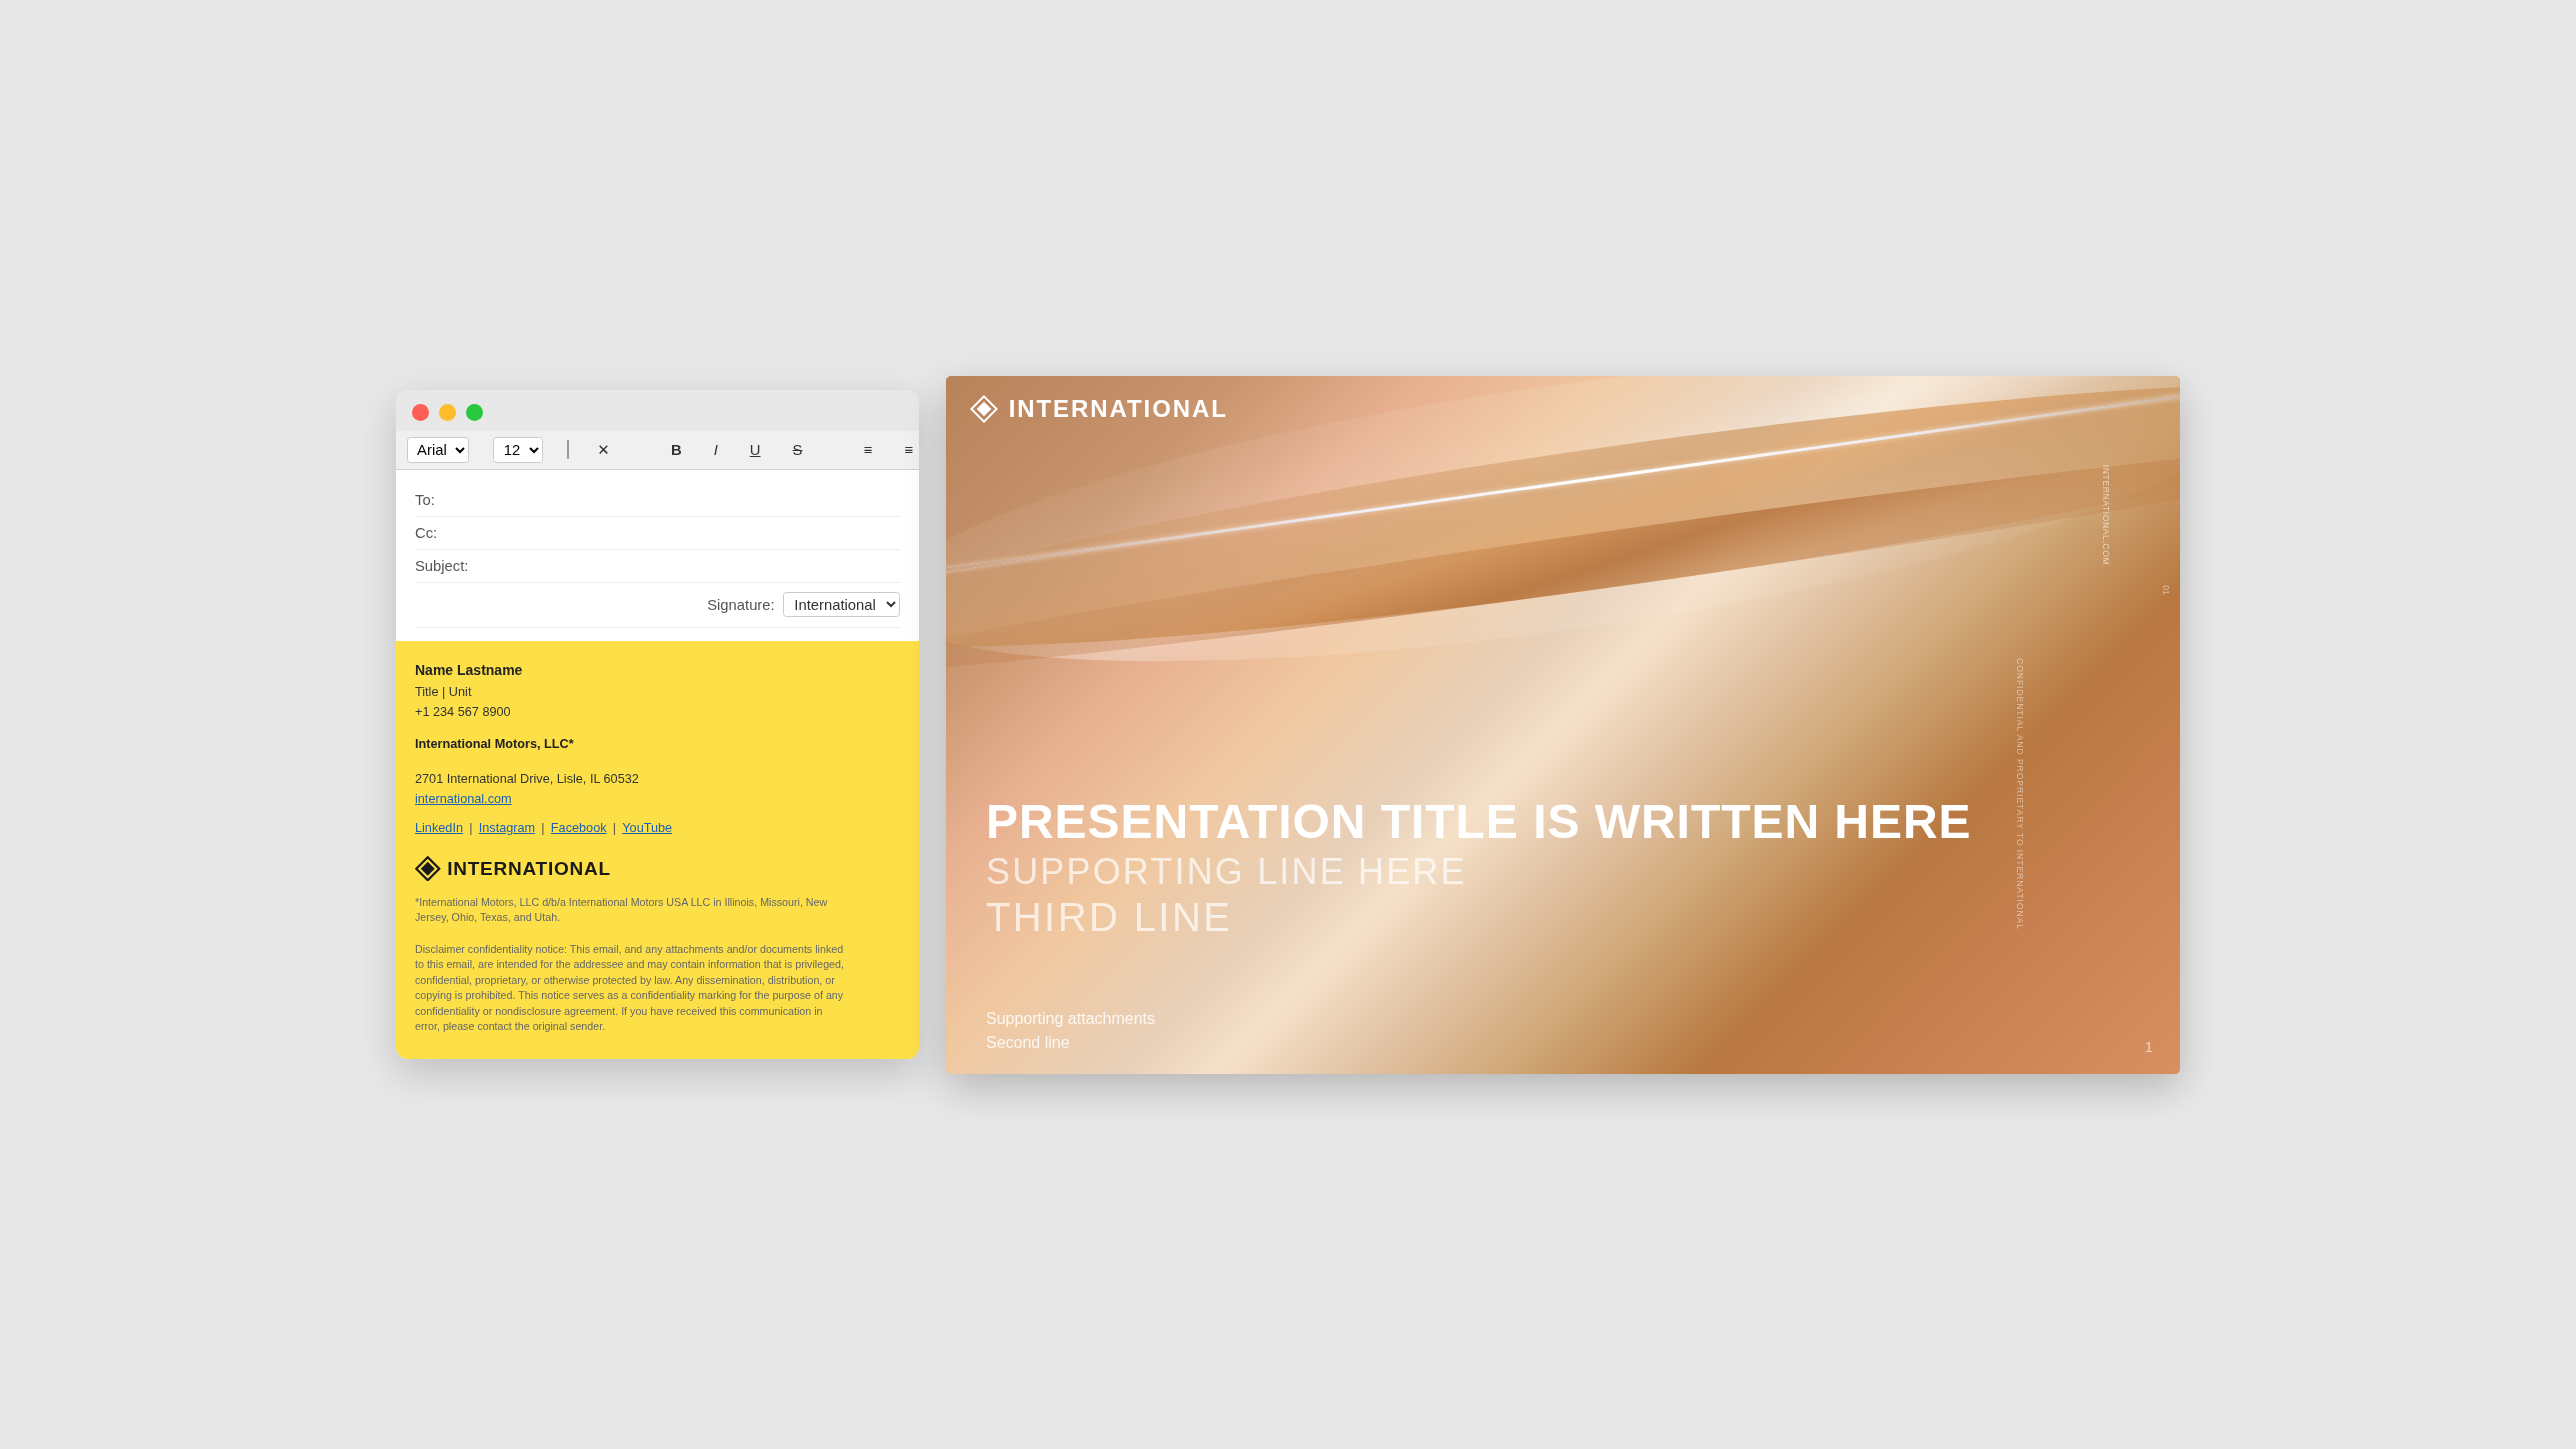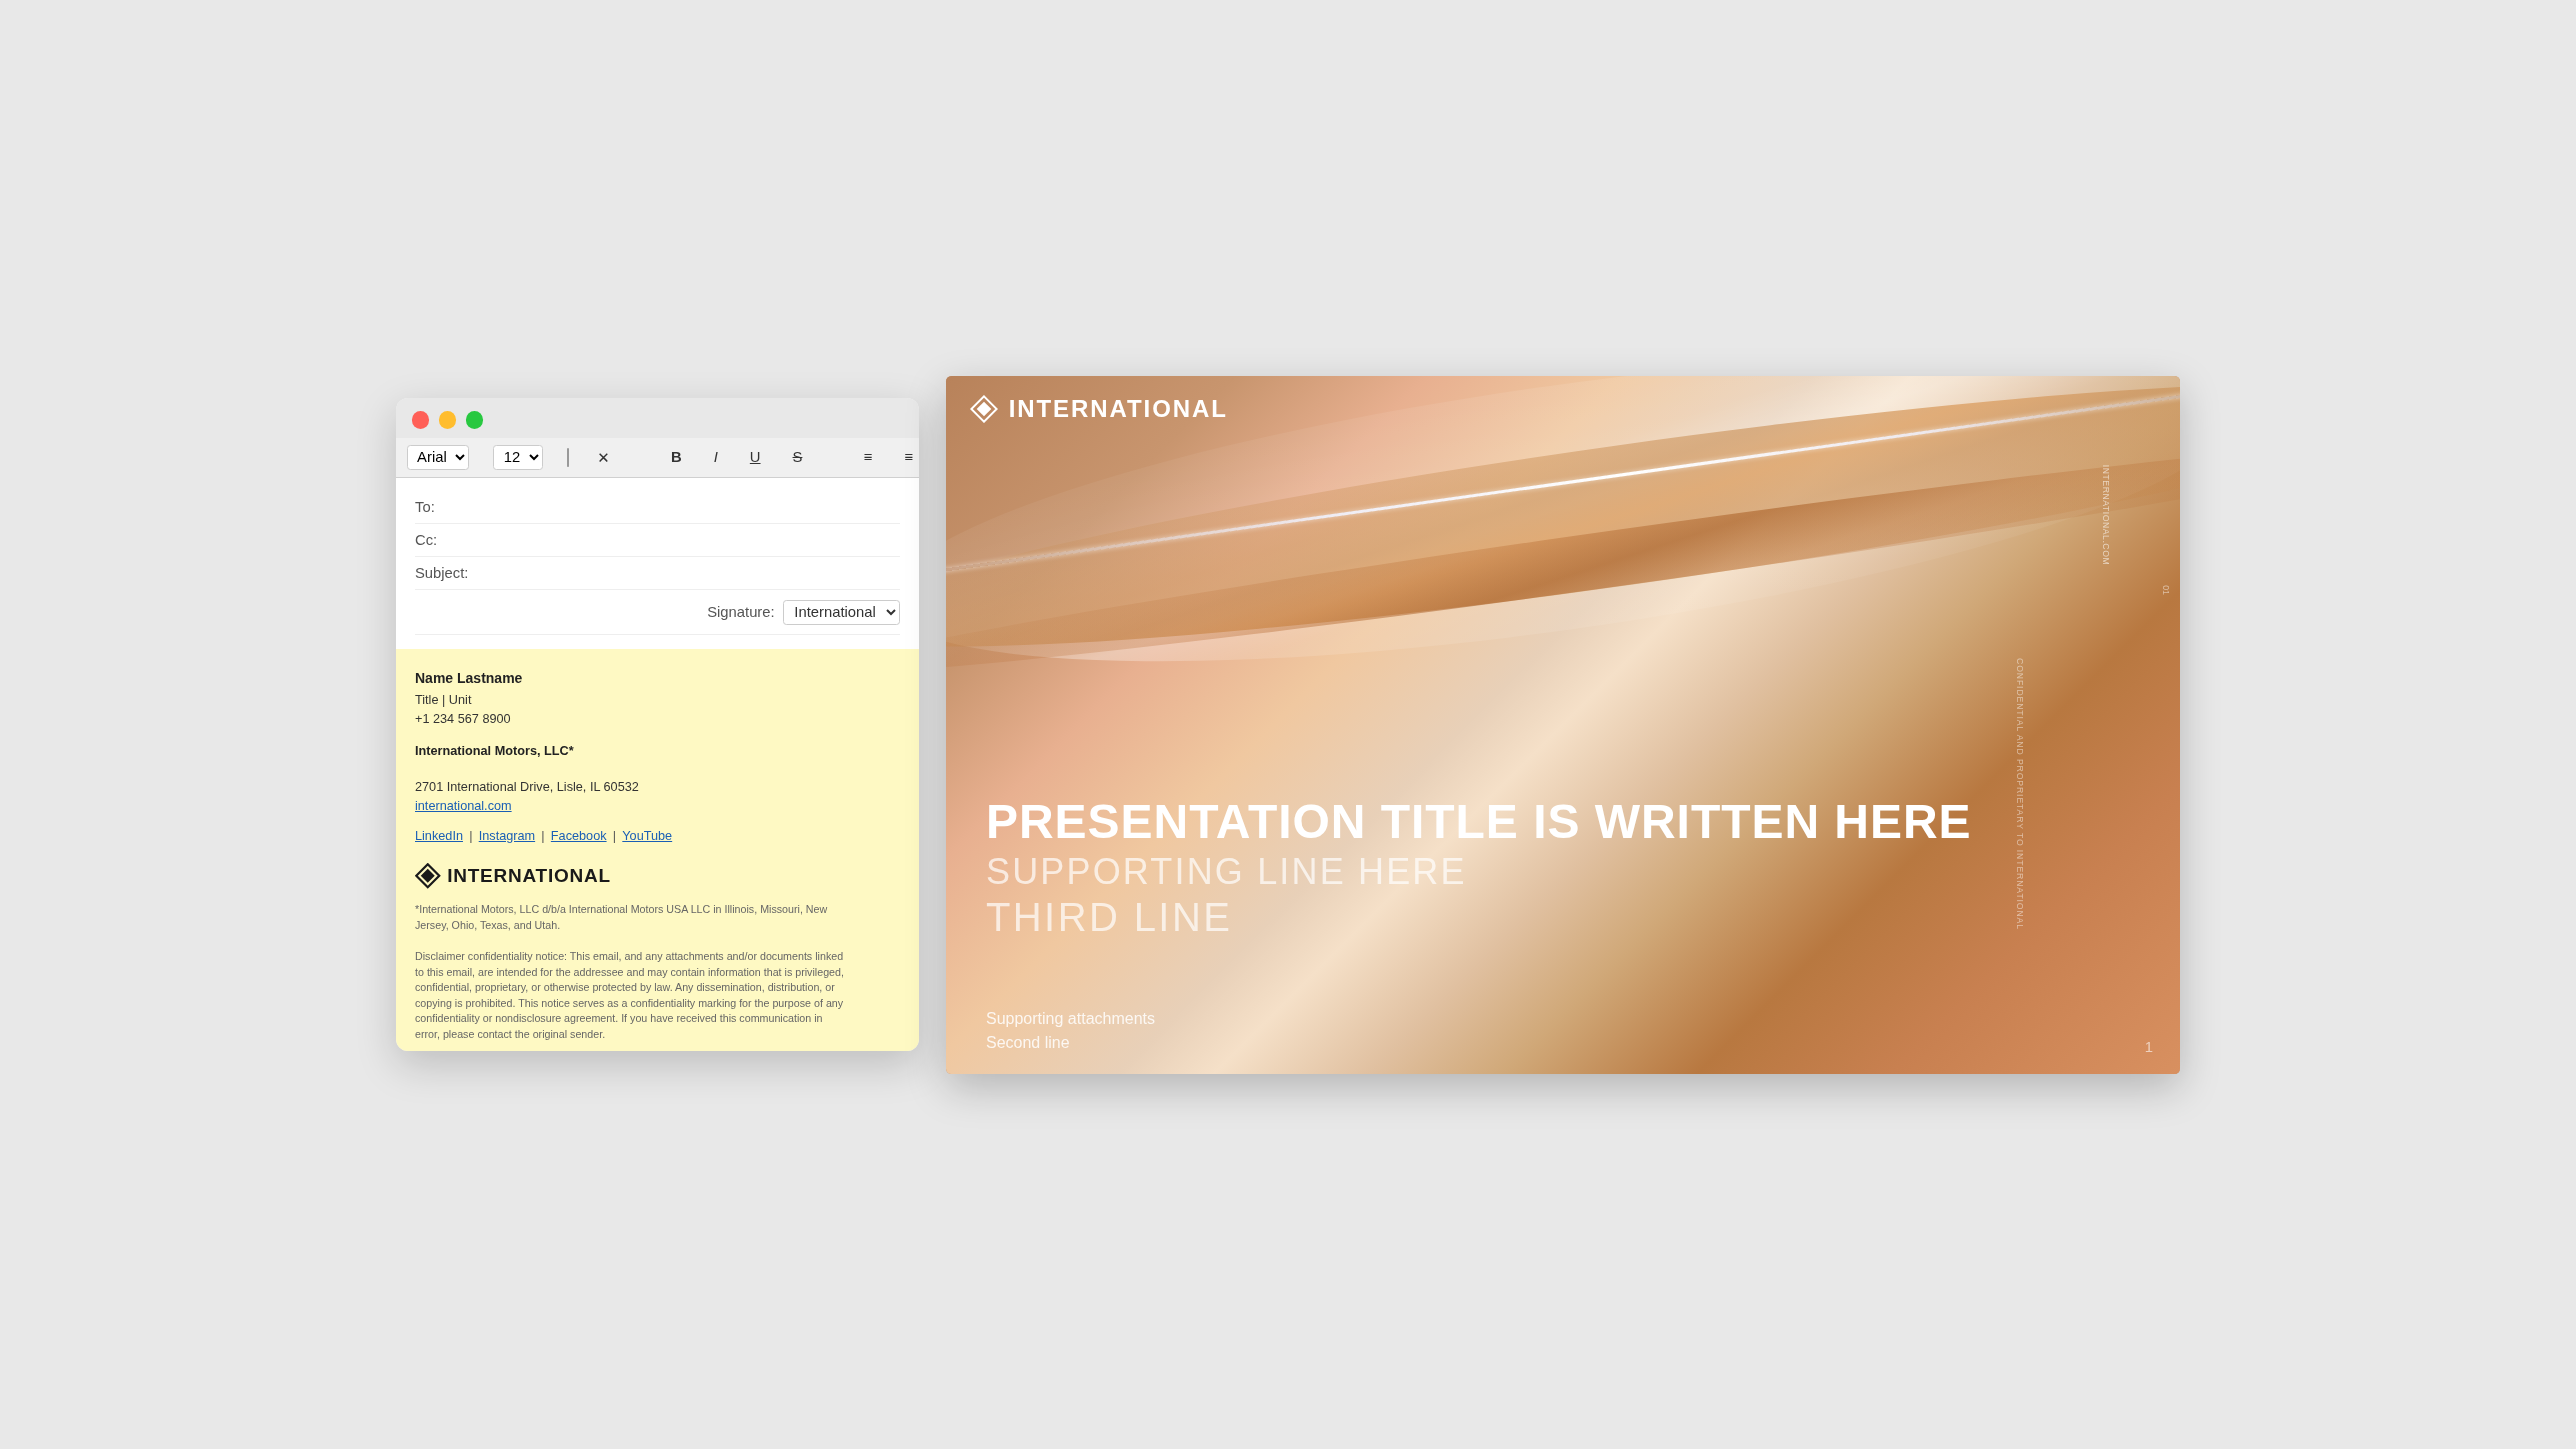--- a/index.html
+++ b/index.html
@@ -146,22 +146,22 @@
       background: white;
       border: 0.7px solid #ccc;
       border-radius: 3.4px;
       padding: 2.7px 6.7px;
       font-size: 14.8px;
       color: #333;
     }
 
     
     .signature-body {
-      padding: 19px 19px 9px;
-      background: #fef9c3;
+      padding: 19px 19px 24px;
+      background: #fde047;
       font-size: 12.7px;
       color: #222;
       line-height: 1.55;
     }
 
     .sig-name {
       font-weight: 700;
       font-size: 14px;
       margin-bottom: 1.3px;
     }

